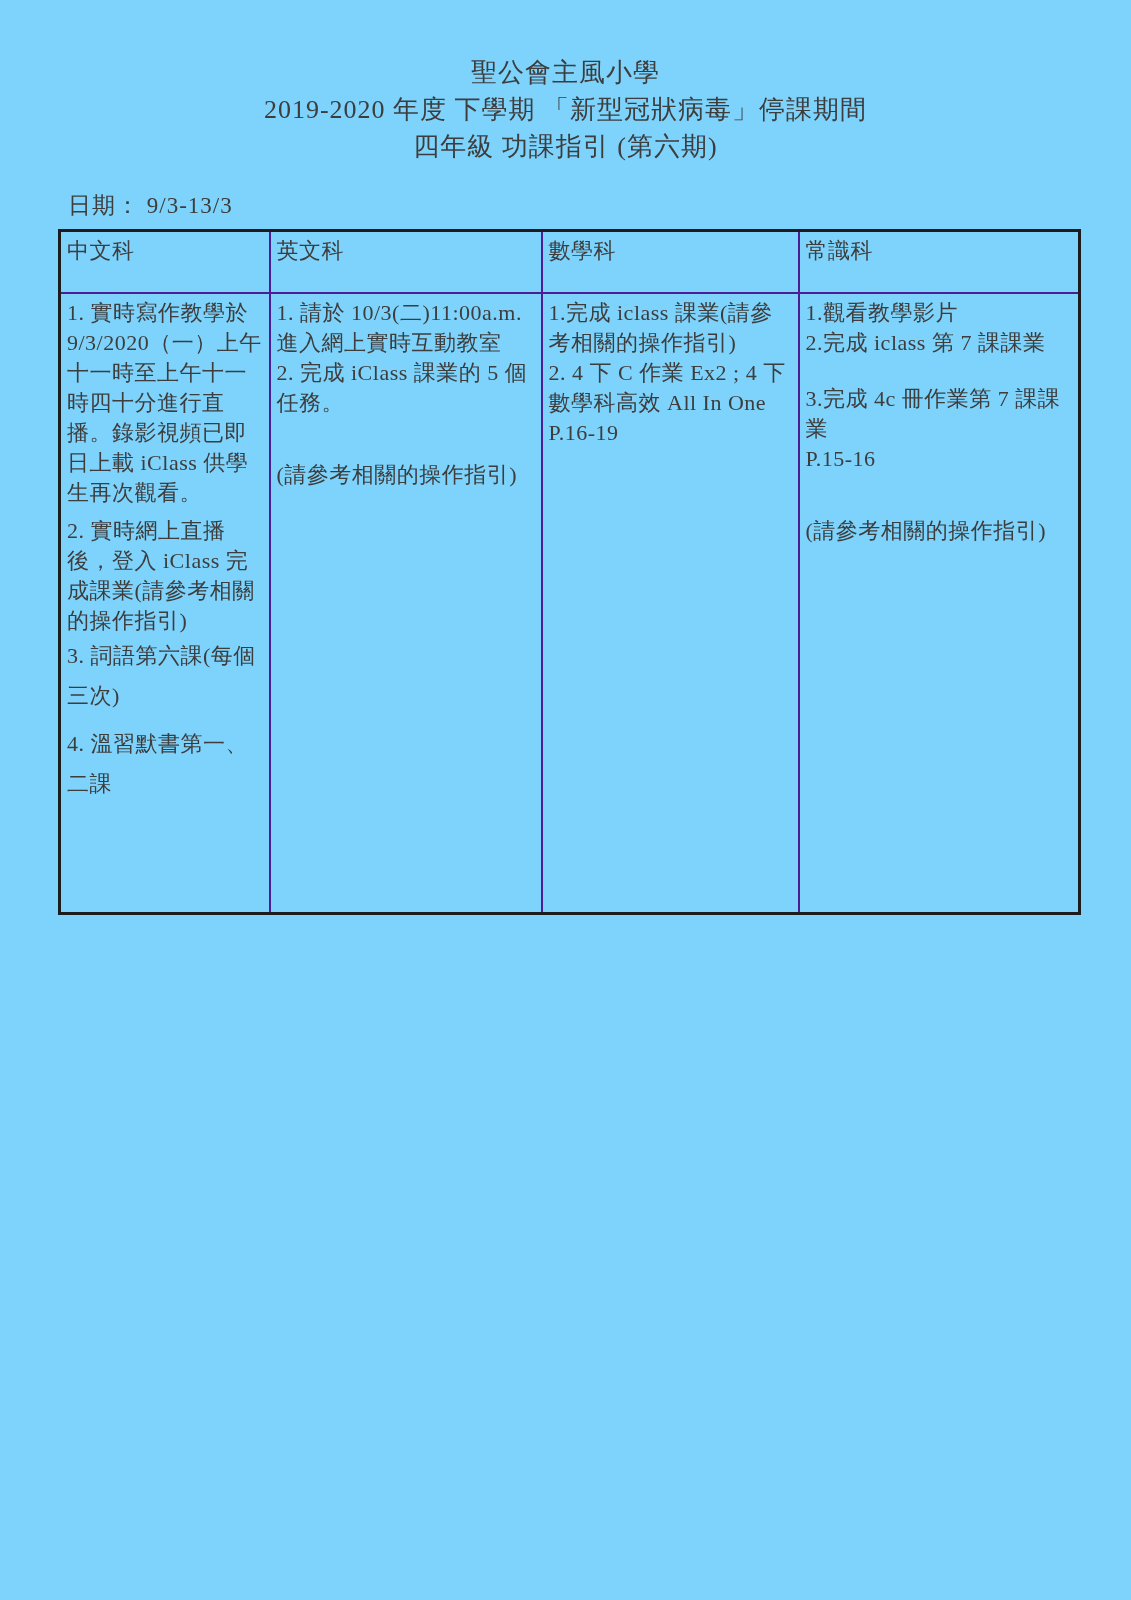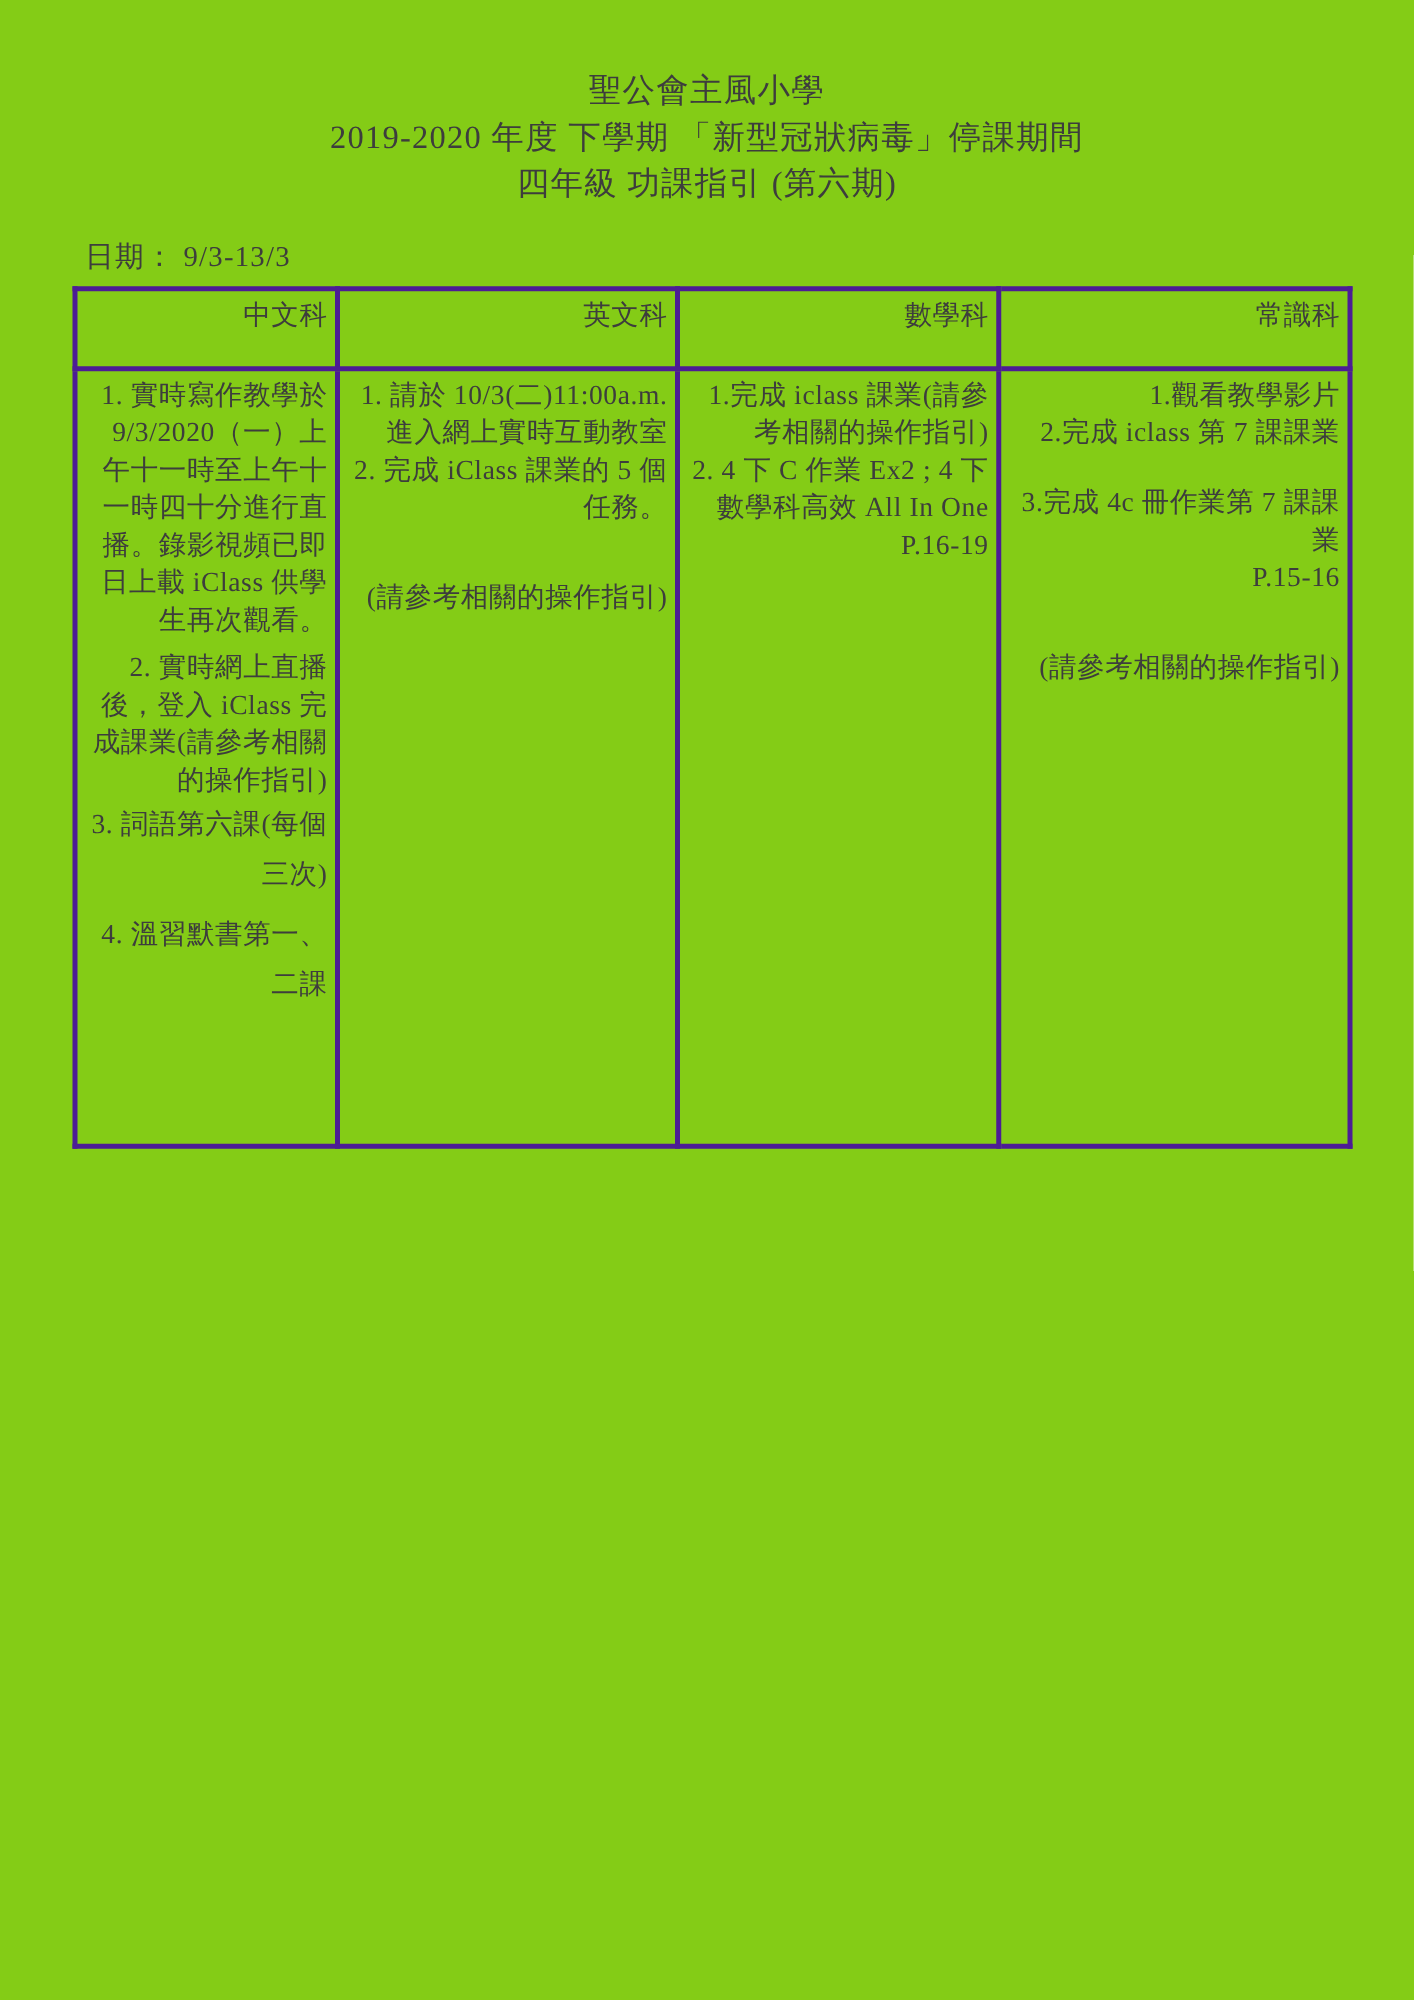--- a/index.html
+++ b/index.html
@@ -4,21 +4,21 @@
 <style>
   html, body {
     margin: 0;
     padding: 0;
     background: #ffffff;
   }
   .page {
     position: relative;
     width: 1131px;
     height: 1600px;
-    background: #84cc16;
+    background: #7dd3fc;
     font-family: "Liberation Serif", "DejaVu Serif", serif;
     color: #3d3d3d;
     overflow: hidden;
   }
   .title-block {
     padding-top: 54px;
     text-align: center;
   }
   .title-line {
     font-size: 26px;
@@ -37,23 +37,23 @@
     table-layout: fixed;
     margin-left: 58px;
     width: 1020px;
     border: 3px solid #1c1c1c;
   }
   .hw-table col.c0 { width: 210px; }
   .hw-table col.c1 { width: 272px; }
   .hw-table col.c2 { width: 257px; }
   .hw-table col.c3 { width: 281px; }
   .hw-table th, .hw-table td {
-    border: 4px solid #4c1d95;
+    border: 2px solid #4c1d95;
     vertical-align: top;
-    text-align: right;
+    text-align: left;
     padding: 4px 6px;
     font-weight: normal;
     font-size: 22px;
     letter-spacing: 0.5px;
   }
   .hw-table th {
     height: 52px;
     line-height: 30px;
   }
   .hw-table td {

